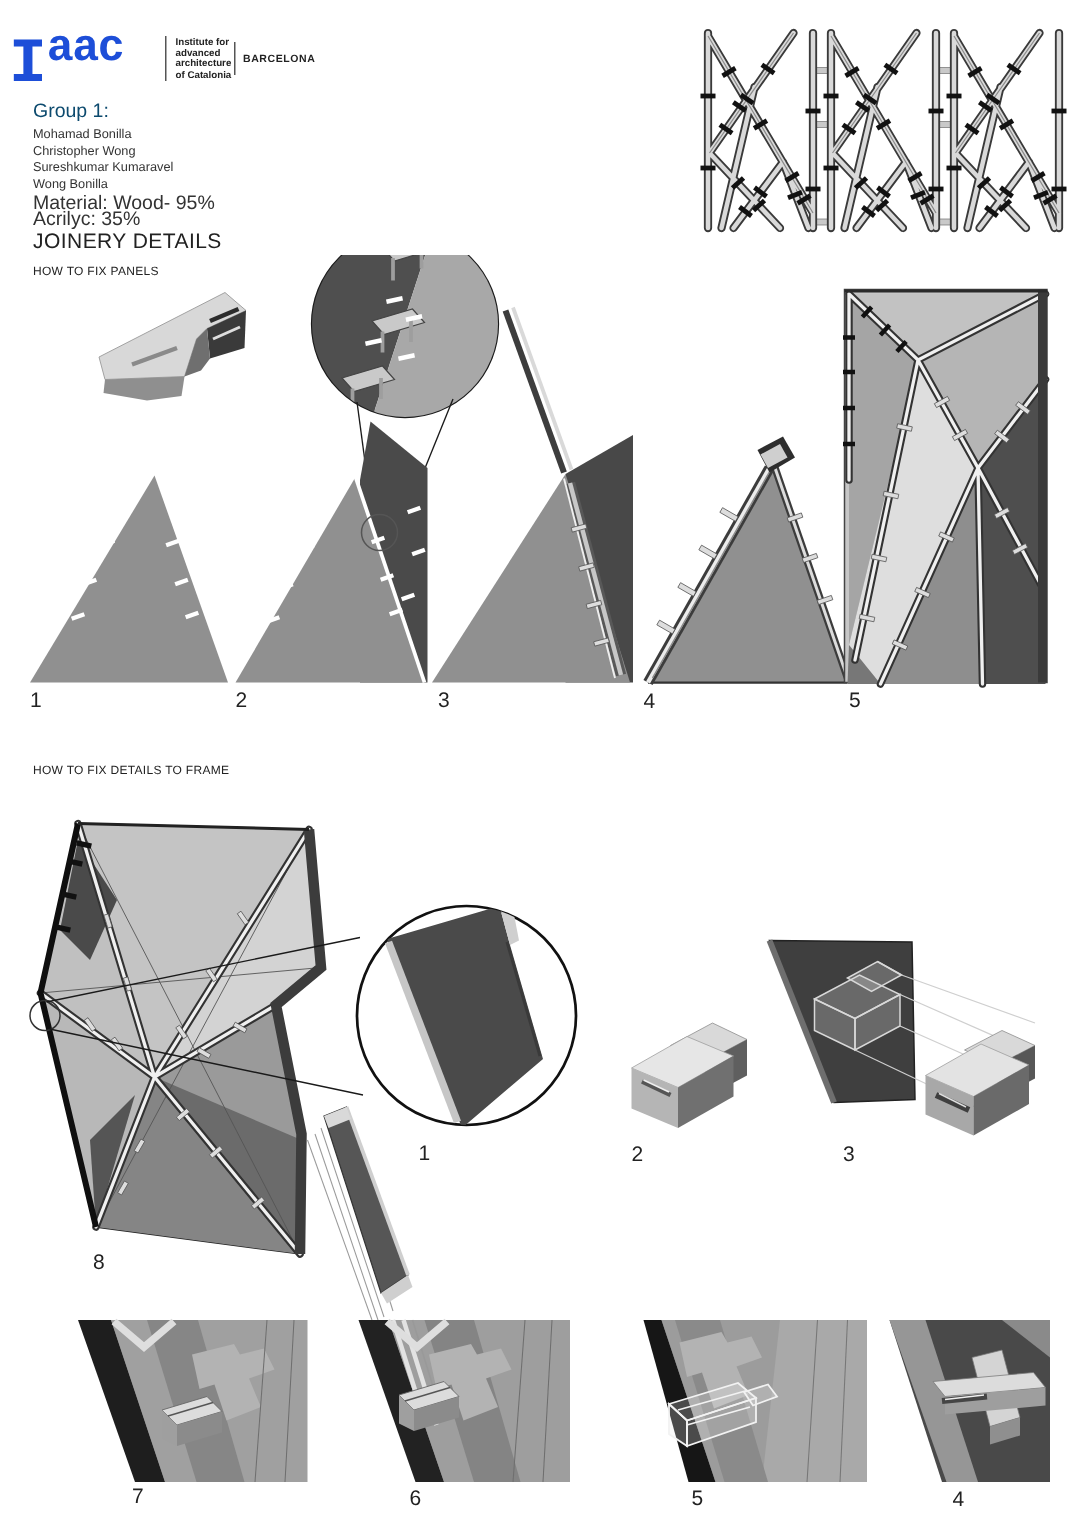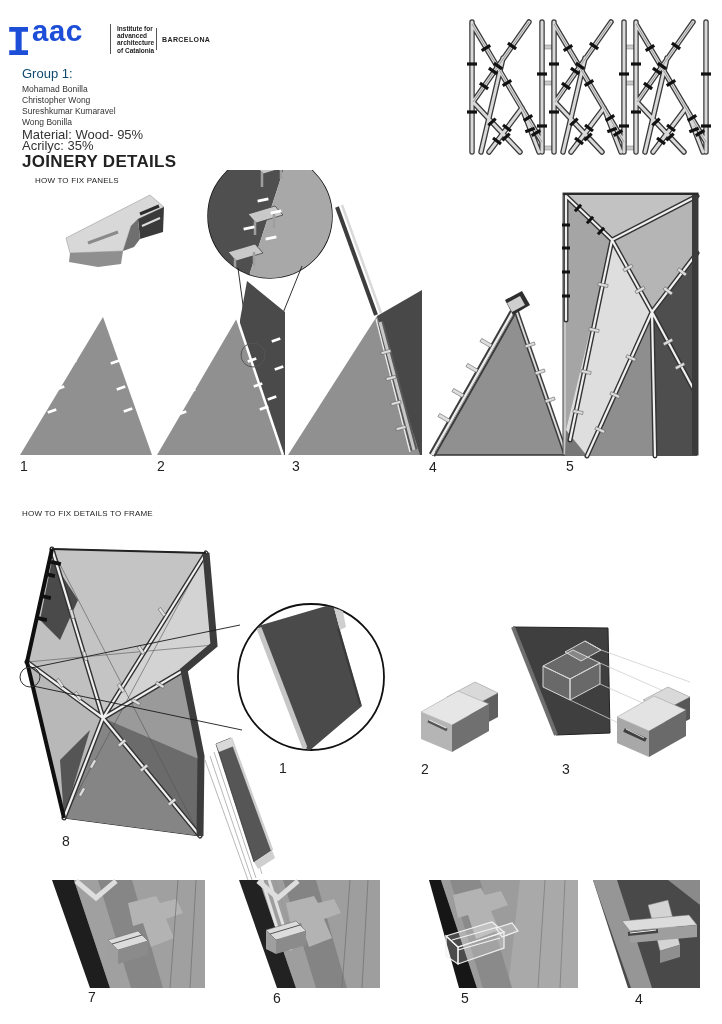--- a/index.html
+++ b/index.html
@@ -10,21 +10,21 @@
   .logo{left:6px;top:18px;height:40px;font-family:Liberation Mono, monospace;font-weight:bold;color:#1d4ed8;}
   .logo-i{font-size:42px;line-height:40px;}
   .logo-aac{font-size:30px;line-height:30px;vertical-align:14px;letter-spacing:-1px;}
   .vline{width:1px;background:#555;}
   .inst{left:117px;top:25px;width:44px;font-size:6.5px;font-weight:bold;line-height:7.2px;white-space:pre-line;color:#222;}
   .city{left:162px;top:36px;font-size:7px;font-weight:bold;letter-spacing:.4px;color:#222;}
   
   .grp{left:22px;top:66px;font-size:13px;color:#0c4a6e;}
   .member{left:22px;font-size:8.5px;color:#333;}
   .mat{left:22px;font-size:13px;color:#333;}
-  .title-main{left:22px;top:152px;font-size:17px;letter-spacing:.3px;color:#222;font-weight:bold;}
+  .title-main{left:22px;top:152px;font-size:14px;letter-spacing:.3px;color:#222;}
   .sec-head{left:22px;font-size:8px;letter-spacing:.2px;color:#222;}
   .num{position:absolute;font-size:14px;color:#222;}
   svg{position:absolute;}
   
   .mU{stroke:#3a3a3a;stroke-width:5.5;fill:none;stroke-linecap:round;}
   .mO{stroke:#d9d9d9;stroke-width:3;fill:none;stroke-linecap:round;}
   .mC{stroke:#8a8a8a;stroke-width:.8;fill:none;}
   .memU{stroke:#333;stroke-width:5;fill:none;stroke-linecap:round;}
   .memO{stroke:#f0f0f0;stroke-width:2.2;fill:none;stroke-linecap:round;}
   .clipB{fill:#111;}
@@ -48,21 +48,21 @@
   <div class="abs city">BARCELONA</div>
 
   <div class="abs grp">Group 1:</div>
   <div class="abs member" style="top:84px;">Mohamad Bonilla</div>
   <div class="abs member" style="top:95px;">Christopher Wong</div>
   <div class="abs member" style="top:106px;">Sureshkumar Kumaravel</div>
   <div class="abs member" style="top:117px;">Wong Bonilla</div>
   <div class="abs mat" style="top:127px;">Material: Wood- 95%</div>
   <div class="abs mat" style="top:138px;">Acrilyc: 35%</div>
   <div class="abs title-main">JOINERY DETAILS</div>
-  <div class="abs sec-head" style="top:176px;margin-left:13px;">HOW TO FIX PANELS</div>
+  <div class="abs sec-head" style="top:176px;">HOW TO FIX PANELS</div>
   <div class="abs sec-head" style="top:509px;">HOW TO FIX DETAILS TO FRAME</div>
 
   <svg style="left:464px;top:14px;" width="248" height="146" viewBox="0 0 248 146">
     <defs>
       <g id="tmod">
         <path class="mU" d="M5,8 V138 M75,8 V138 M5,10 L75,128 M62,8 L6,88 M6,88 L53,138 M55,94 L22,138 M55,94 L72,138 M36,44 L14,138"></path>
         <path class="mO" d="M5,8 V138 M75,8 V138 M5,10 L75,128 M62,8 L6,88 M6,88 L53,138 M55,94 L22,138 M55,94 L72,138 M36,44 L14,138"></path>
         <path class="mC" d="M5,10 L75,128 M62,8 L6,88"></path>
         <g>
           <rect class="clipB" x="-5" y="-1.6" width="10" height="3.2" transform="translate(19,34) rotate(-31)"></rect>

